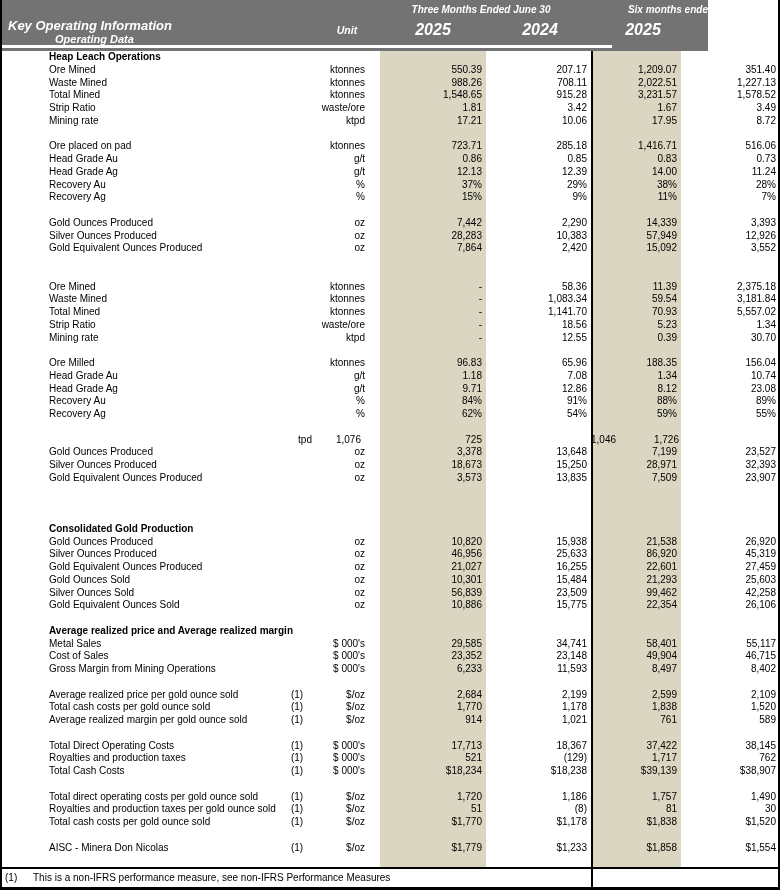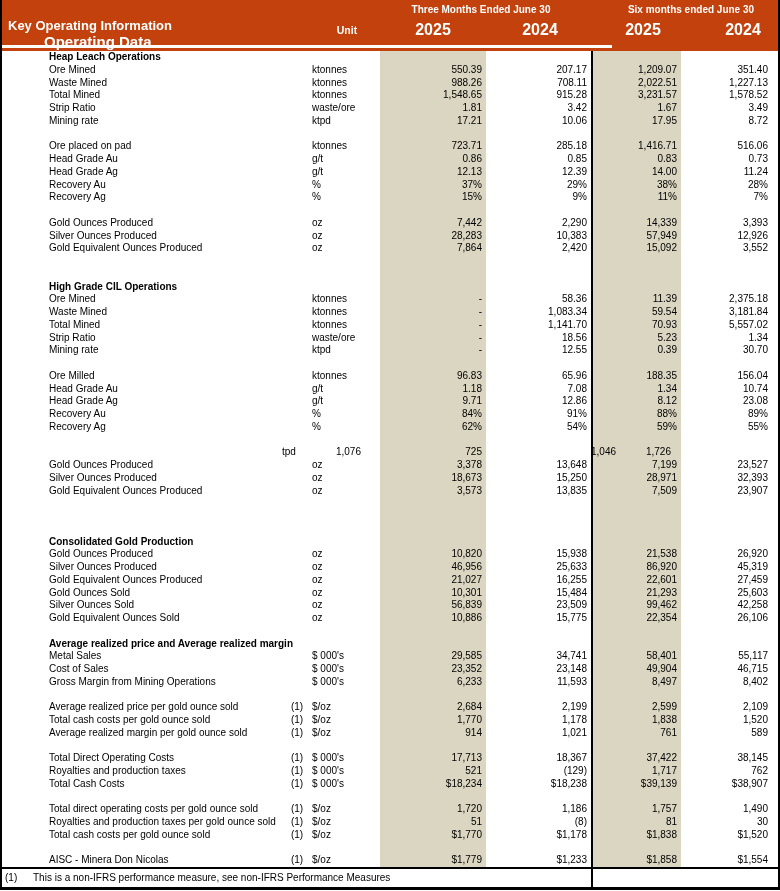--- a/index.html
+++ b/index.html
@@ -9,46 +9,46 @@
 
   
   .band { position:absolute; top:51px; height:816px; background:#dbd6c1; z-index:0; }
   .band1 { left:380px; width:106px; }
   .band2 { left:593px; width:88px; }
   .vdivider { position:absolute; left:591px; top:51px; width:2px; height:839px; background:#000; z-index:4; }
   .edge-left  { position:absolute; left:0; top:0; width:2px; height:890px; background:#000; z-index:5; }
   .edge-right { position:absolute; left:778px; top:0; width:2px; height:890px; background:#000; z-index:5; }
 
   
-  .hdr { position:absolute; left:0; top:0; width:780px; height:51px; background:#c2410c; color:#fff; z-index:3; }
+  .hdr { position:absolute; left:0; top:0; width:708px; height:51px; background:#737373; color:#fff; z-index:3;font-style:italic; }
   .hdr span { position:absolute; white-space:nowrap; }
   .hdr .g { top:4px; font-weight:bold; font-size:10px; text-align:center; }
   .g1 { left:375px; width:212px; }
   .g2 { left:585px; width:212px; }
   .title { left:8px; top:18px; font-size:13px; font-weight:bold; }
-  .subtitle { left:44px; top:33px; font-size:15px; font-weight:bold; }
+  .subtitle { left:55px; top:33px; font-size:11px; font-weight:bold; }
   .unit-h { left:312px; width:70px; top:24px; font-size:10.5px; font-weight:bold; text-align:center; }
   .yr { top:21px; font-size:16px; font-weight:bold; text-align:center; }
   .y1 { left:380px; width:106px; }
   .y2 { left:486px; width:108px; }
   .y3 { left:593px; width:100px; }
   .y4 { left:688px; width:110px; }
   .hdr-underline { position:absolute; left:0; top:45px; width:612px; height:3px; background:#fff; }
 
   
   .tbody { position:absolute; left:2px; top:51px; width:776px; z-index:1; }
   .row { display:grid; grid-template-columns:280px 30px 53px 121px 105px 2px 88px 97px;
          height:12.75px; line-height:12.6px; font-size:10px; }
   .cell { overflow:visible; white-space:nowrap; }
   .label { padding-left:47px; }
   .row.section .label { font-weight:bold; }
   .note { text-align:center; }
-  .unit { text-align:left; }
+  .unit { text-align:right; }
   .num { text-align:right; padding-right:4px; }
-  .c4 { padding-right:10px; }
+  .c4 { padding-right:2px; }
 
   
   .footnote { position:absolute; left:0; top:867px; width:780px; height:23px;
               border-top:2px solid #000; border-bottom:3px solid #000; background:#fff;
               font-size:10px; line-height:17px; z-index:2; }
   .footnote .marker { position:absolute; left:5px; }
   .footnote .ftext { position:absolute; left:33px; }
 </style>
 </head>
 <body>
@@ -209,30 +209,20 @@
         <span class="cell note"></span>
         <span class="cell unit">oz</span>
         <span class="cell num c1">7,864</span>
         <span class="cell num c2">2,420</span>
         <span class="cell spacer"></span>
         <span class="cell num c3">15,092</span>
         <span class="cell num c4">3,552</span>
       </div>
       <div class="row blank"></div>
       <div class="row blank"></div>
-      <div class="row section">
-        <span class="cell label">High Grade CIL Operations</span>
-        <span class="cell note"></span>
-        <span class="cell unit"></span>
-        <span class="cell num c1"></span>
-        <span class="cell num c2"></span>
-        <span class="cell spacer"></span>
-        <span class="cell num c3"></span>
-        <span class="cell num c4"></span>
-      </div>
       <div class="row data">
         <span class="cell label">Ore Mined</span>
         <span class="cell note"></span>
         <span class="cell unit">ktonnes</span>
         <span class="cell num c1">-</span>
         <span class="cell num c2">58.36</span>
         <span class="cell spacer"></span>
         <span class="cell num c3">11.39</span>
         <span class="cell num c4">2,375.18</span>
       </div>

